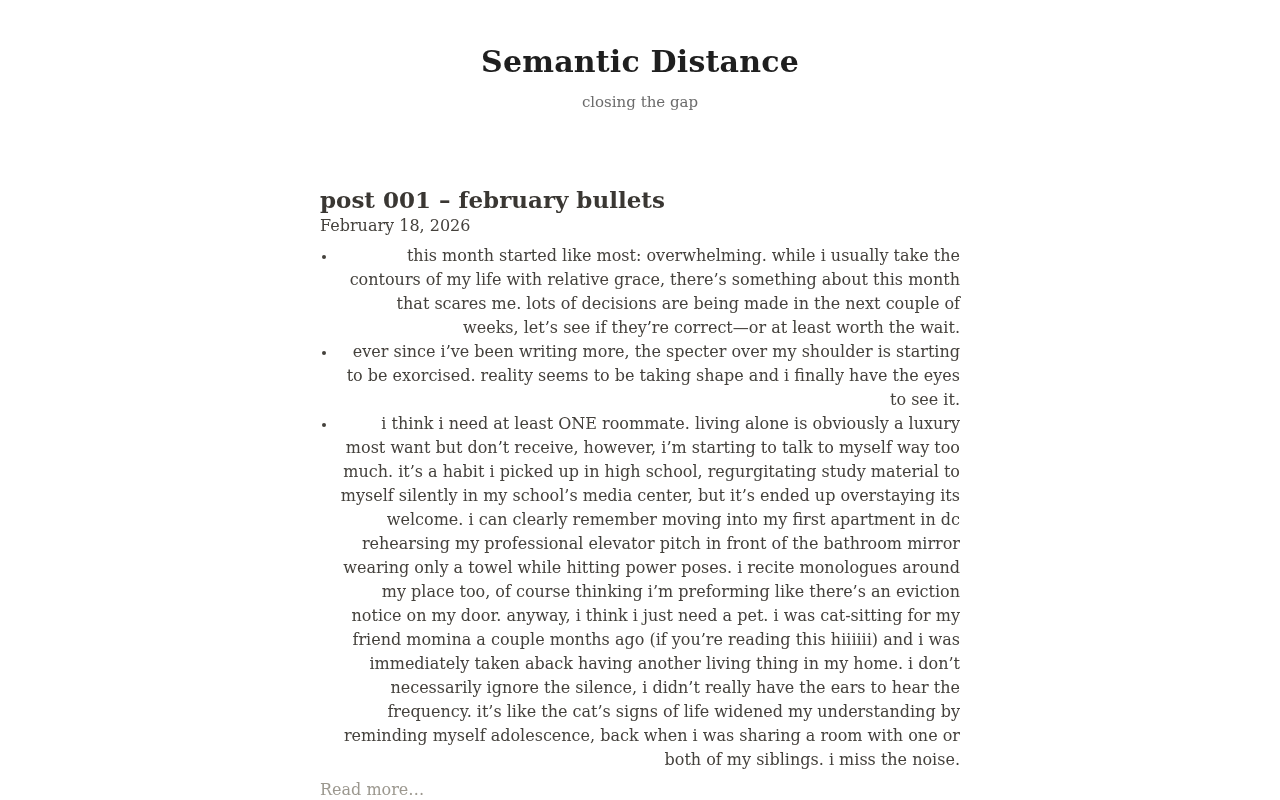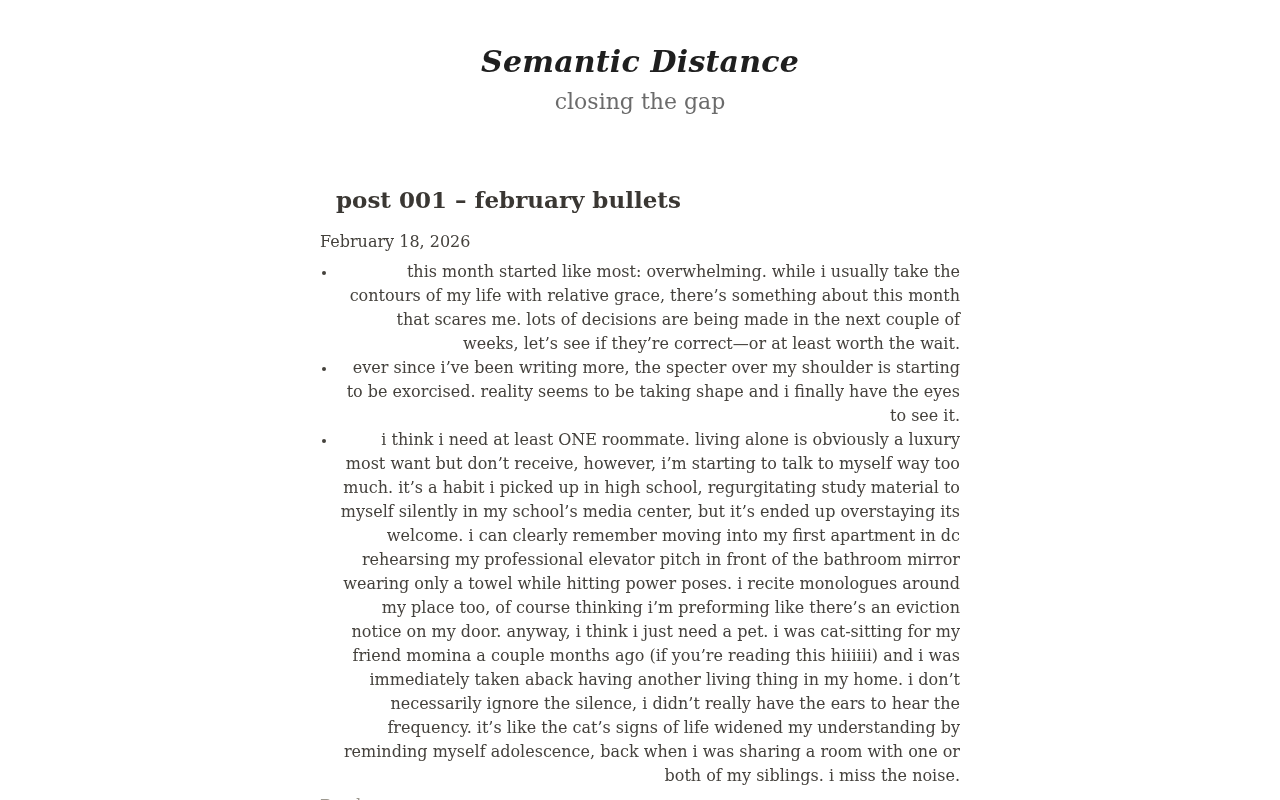--- a/index.html
+++ b/index.html
@@ -25,35 +25,34 @@
     font-size: 30px;
     line-height: 36px;
     font-weight: 700;
     color: #1f1f1f;
     letter-spacing: 0.2px;
   }
   .site-title a {
     color: inherit;
     text-decoration: none;
     cursor: pointer;
-    font-style: italic;
   }
   .site-subtitle {
     margin: 10px 0 0 0;
-    font-size: 22px;
+    font-size: 15px;
     line-height: 24px;
     font-weight: 400;
     color: #6b6b6b;
   }
   .content {
     width: 640px;
     margin: 72px auto 0 auto;
   }
   .post-title {
-    margin: 16px;
+    margin: 0;
     font-size: 23px;
     line-height: 28px;
     font-weight: 700;
     color: #3a3733;
   }
   .post-title a {
     color: inherit;
     text-decoration: none;
     cursor: pointer;
   }

